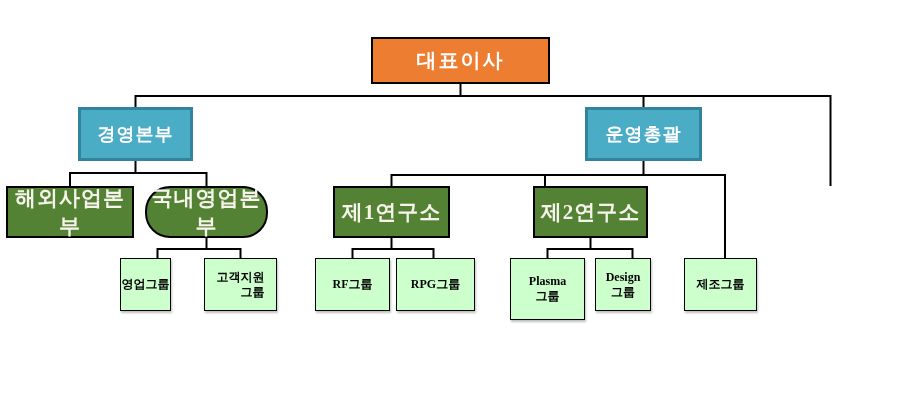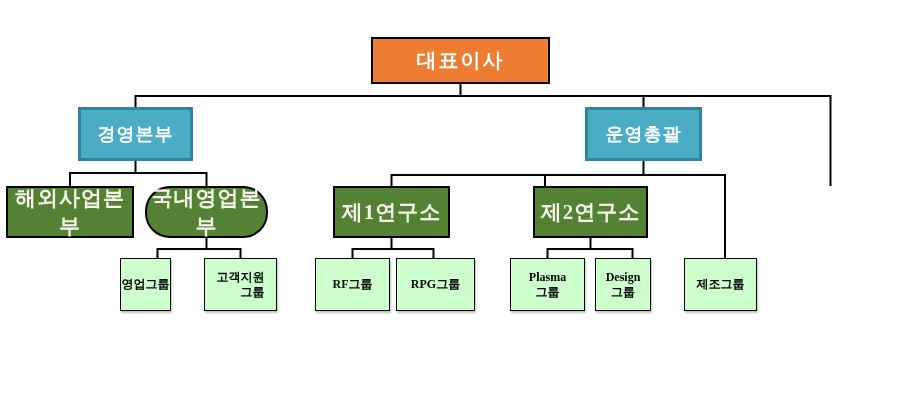--- a/index.html
+++ b/index.html
@@ -111,21 +111,21 @@
   </div>
 
   <div class="node group" style="left:315px; top:224px; width:75px; height:53px;">
     <span class="lbl">RF그룹</span>
   </div>
 
   <div class="node group" style="left:396px; top:224px; width:79px; height:53px;">
     <span class="lbl">RPG그룹</span>
   </div>
 
-  <div class="node group" style="left:510px; top:224px; width:75px; height:53px;">
+  <div class="node group" style="left:510px; top:224px; width:75px; height:62px;">
     <span class="lbl">Plasma
 그룹</span>
   </div>
 
   <div class="node group" style="left:595px; top:224px; width:56px; height:53px;">
     <span class="lbl">Design
 그룹</span>
   </div>
 
   <div class="node group" style="left:684px; top:224px; width:73px; height:53px;">

